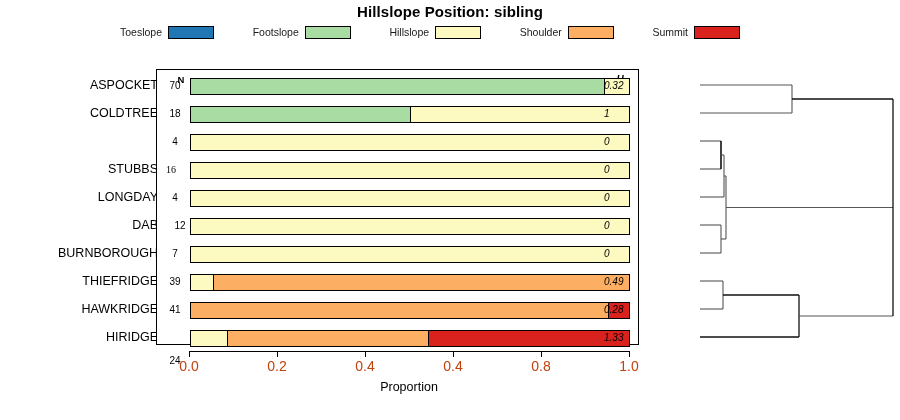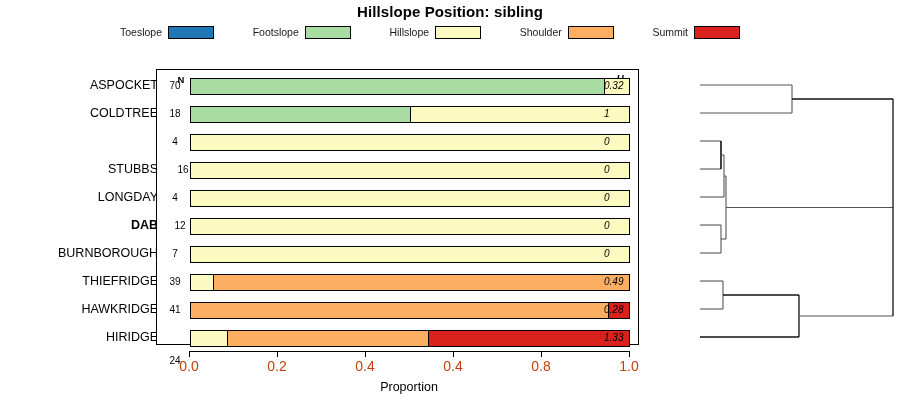--- a/index.html
+++ b/index.html
@@ -31,21 +31,21 @@
   .panel{
     position:absolute;left:156px;top:69px;width:483px;height:276px;
     border:1px solid #000;box-sizing:border-box;background:#fff;
   }
 
   .rowlabels{position:absolute;left:12px;top:69px;width:150px;height:276px;}
   .rowlabel{
     position:absolute;right:4px;height:18px;line-height:18px;
     font-size:12.5px;text-align:right;white-space:nowrap;color:#000;
   }
-  .rowlabel.bold{font-weight:bold;}
+  .rowlabel.bold{font-weight:normal;}
 
   .nhead{
     position:absolute;font-size:9.5px;font-weight:bold;font-style:normal;
     text-align:center;color:#000;
   }
   .hhead{
     position:absolute;font-size:10px;font-weight:bold;font-style:italic;
     text-align:center;color:#000;
   }
   .nval{
@@ -135,21 +135,21 @@
       <div class="bar" style="left: 33px; top: 35.5px; width: 440px;">
         <div class="seg" style="width: 50%; background: rgb(169, 220, 162);"></div>
         <div class="seg" style="width: 50%; background: rgb(252, 250, 192);"></div>
       </div>
       <div class="hval" style="top: 38px; left: 447px;">1</div>
       <div class="nval" style="top: 66px; left: 4px;">4</div>
       <div class="bar" style="left: 33px; top: 63.5px; width: 440px;">
         <div class="seg" style="width: 100%; background: rgb(252, 250, 192);"></div>
       </div>
       <div class="hval" style="top: 66px; left: 447px;">0</div>
-      <div class="nval" style="top: 94px; left: 12px;">16</div>
+      <div class="nval" style="top: 94px; left: 0; font-family: Liberation Serif, serif;">16</div>
       <div class="bar" style="left: 33px; top: 91.5px; width: 440px;">
         <div class="seg" style="width: 100%; background: rgb(252, 250, 192);"></div>
       </div>
       <div class="hval" style="top: 94px; left: 447px;">0</div>
       <div class="nval" style="top: 122px; left: 4px;">4</div>
       <div class="bar" style="left: 33px; top: 119.5px; width: 440px;">
         <div class="seg" style="width: 100%; background: rgb(252, 250, 192);"></div>
       </div>
       <div class="hval" style="top: 122px; left: 447px;">0</div>
       <div class="nval" style="top: 150px; left: 9px;">12</div>

